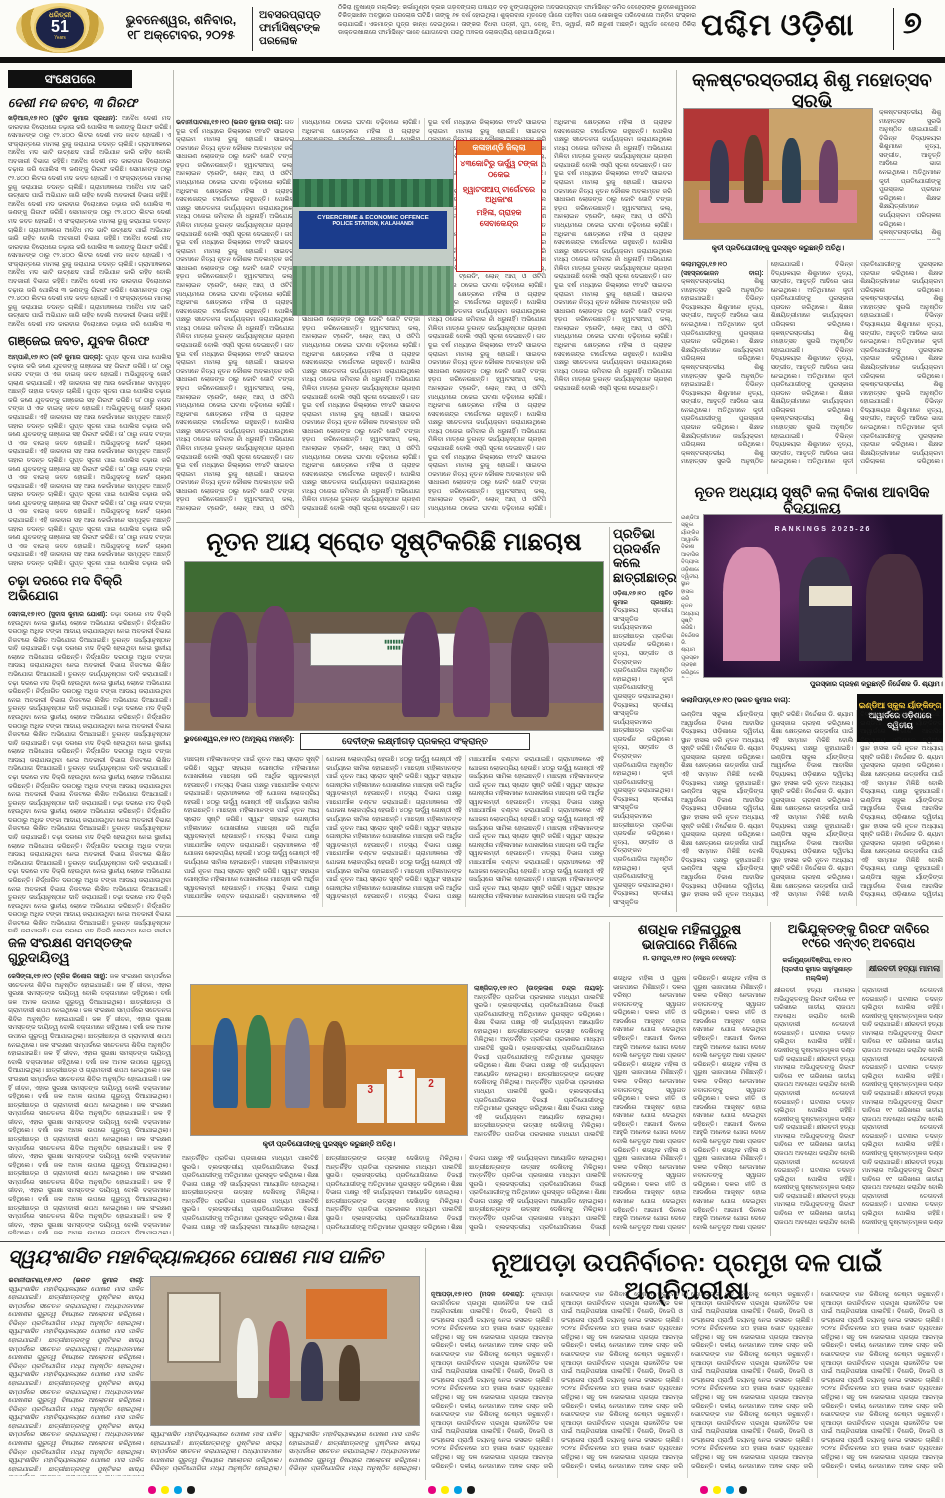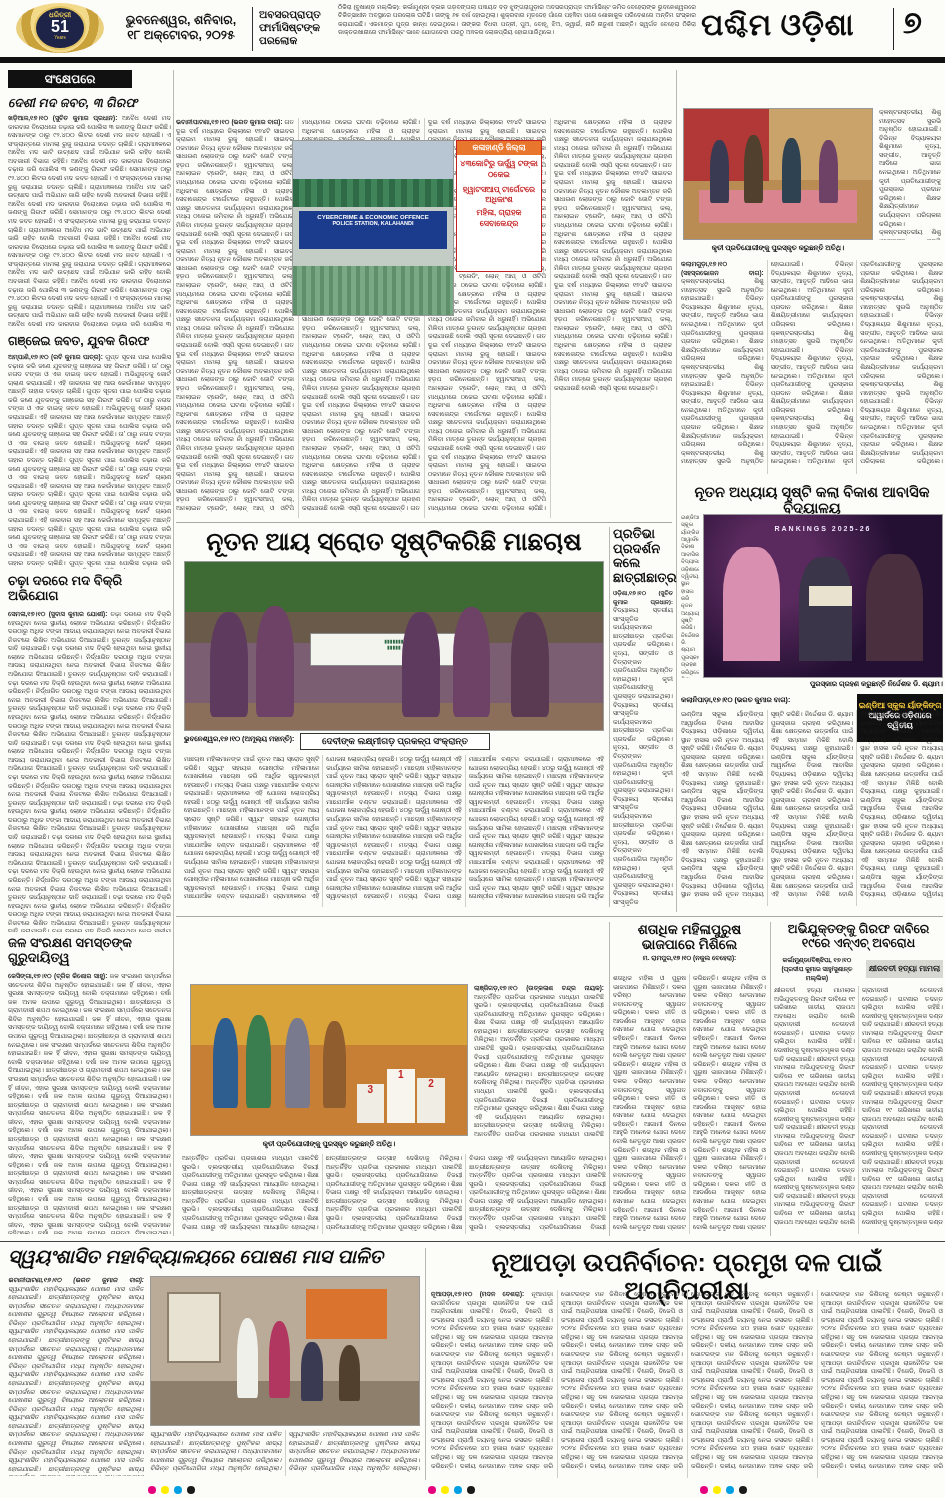--- a/index.html
+++ b/index.html
@@ -103,30 +103,31 @@
     <div class="headline center" style="font-size:25px;">ନୂତନ ଆୟ ସ୍ରୋତ ସୃଷ୍ଟିକରିଛି ମାଛଚାଷ</div>
     <div class="abs photo" style="left:2px;top:34px;width:420px;height:170px;background:linear-gradient(#3e6b33 0 30%,#6a5a4a 30% 48%,#7b5e72 48% 84%,#8b6f5a 84% 100%);">
       <div class="deco center" style="left:30%;top:42%;width:40%;height:20%;background:#f4f4ee;border:1px solid #888;font-size:5px;color:#2e6b46;padding-top:4px;">▮▮▮▮▮▮▮<br>▮▮▮▮▮</div>
       <div class="fig" style="left:6%;top:30%;width:9%;height:62%;background:#5e3a5e;"></div>
       <div class="fig" style="left:17%;top:26%;width:9%;height:66%;background:#6d4266;"></div>
       <div class="fig" style="left:52%;top:30%;width:9%;height:62%;background:#5e3a5e;"></div>
       <div class="fig" style="left:64%;top:27%;width:9%;height:65%;background:#6d4266;"></div>
       <div class="fig" style="left:78%;top:30%;width:9%;height:62%;background:#593a52;"></div>
     </div>
     <div class="abs byline" style="left:2px;top:208px;width:140px;">ଭୁବନେଶ୍ୱର,୧୭।୧୦ (ଅମୂଲ୍ୟ ମହାନ୍ତି):</div>
-    <div class="abs center" style="left:118px;top:206px;width:190px;border:1px solid #333;font-weight:bold;font-size:9px;padding:2px 4px;background:#fff;">ଦେବୀଙ୍କ ଲକ୍ଷ୍ମୀଗଡ଼ ପ୍ରକଳ୍ପ ସଂକ୍ରାନ୍ତ</div>
+    <div class="abs center" style="left:118px;top:206px;width:230px;border:1px solid #333;font-weight:bold;font-size:9px;padding:2px 4px;background:#fff;">ଦେବୀଙ୍କ ଲକ୍ଷ୍ମୀଗଡ଼ ପ୍ରକଳ୍ପ ସଂକ୍ରାନ୍ତ</div>
     <div class="abs body-text col3" style="left:2px;top:228px;width:420px;height:152px;">ମାଛଚାଷ ମହିଳାମାନଙ୍କ ପାଇଁ ନୂତନ ଆୟ ସ୍ରୋତ ସୃଷ୍ଟି କରିଛି। ସ୍ୱୟଂ ସହାୟକ ଗୋଷ୍ଠୀର ମହିଳାମାନେ ପୋଖରୀରେ ମାଛଚାଷ କରି ଆର୍ଥିକ ସ୍ୱାବଲମ୍ବୀ ହେଉଛନ୍ତି। ମତ୍ସ୍ୟ ବିଭାଗ ପକ୍ଷରୁ ମାଛଯାଆଁଳ ବଣ୍ଟନ କରାଯାଇଛି। ଗ୍ରାମାଞ୍ଚଳରେ ଏହି ଯୋଜନା ଲୋକପ୍ରିୟ ହେଉଛି। ୪୦ରୁ ଊର୍ଦ୍ଧ୍ୱ ଗୋଷ୍ଠୀ ଏହି କାର୍ଯ୍ୟରେ ସାମିଲ ହୋଇଛନ୍ତି। ମାଛଚାଷ ମହିଳାମାନଙ୍କ ପାଇଁ ନୂତନ ଆୟ ସ୍ରୋତ ସୃଷ୍ଟି କରିଛି। ସ୍ୱୟଂ ସହାୟକ ଗୋଷ୍ଠୀର ମହିଳାମାନେ ପୋଖରୀରେ ମାଛଚାଷ କରି ଆର୍ଥିକ ସ୍ୱାବଲମ୍ବୀ ହେଉଛନ୍ତି। ମତ୍ସ୍ୟ ବିଭାଗ ପକ୍ଷରୁ ମାଛଯାଆଁଳ ବଣ୍ଟନ କରାଯାଇଛି। ଗ୍ରାମାଞ୍ଚଳରେ ଏହି ଯୋଜନା ଲୋକପ୍ରିୟ ହେଉଛି। ୪୦ରୁ ଊର୍ଦ୍ଧ୍ୱ ଗୋଷ୍ଠୀ ଏହି କାର୍ଯ୍ୟରେ ସାମିଲ ହୋଇଛନ୍ତି। ମାଛଚାଷ ମହିଳାମାନଙ୍କ ପାଇଁ ନୂତନ ଆୟ ସ୍ରୋତ ସୃଷ୍ଟି କରିଛି। ସ୍ୱୟଂ ସହାୟକ ଗୋଷ୍ଠୀର ମହିଳାମାନେ ପୋଖରୀରେ ମାଛଚାଷ କରି ଆର୍ଥିକ ସ୍ୱାବଲମ୍ବୀ ହେଉଛନ୍ତି। ମତ୍ସ୍ୟ ବିଭାଗ ପକ୍ଷରୁ ମାଛଯାଆଁଳ ବଣ୍ଟନ କରାଯାଇଛି। ଗ୍ରାମାଞ୍ଚଳରେ ଏହି ଯୋଜନା ଲୋକପ୍ରିୟ ହେଉଛି। ୪୦ରୁ ଊର୍ଦ୍ଧ୍ୱ ଗୋଷ୍ଠୀ ଏହି କାର୍ଯ୍ୟରେ ସାମିଲ ହୋଇଛନ୍ତି। ମାଛଚାଷ ମହିଳାମାନଙ୍କ ପାଇଁ ନୂତନ ଆୟ ସ୍ରୋତ ସୃଷ୍ଟି କରିଛି। ସ୍ୱୟଂ ସହାୟକ ଗୋଷ୍ଠୀର ମହିଳାମାନେ ପୋଖରୀରେ ମାଛଚାଷ କରି ଆର୍ଥିକ ସ୍ୱାବଲମ୍ବୀ ହେଉଛନ୍ତି। ମତ୍ସ୍ୟ ବିଭାଗ ପକ୍ଷରୁ ମାଛଯାଆଁଳ ବଣ୍ଟନ କରାଯାଇଛି। ଗ୍ରାମାଞ୍ଚଳରେ ଏହି ଯୋଜନା ଲୋକପ୍ରିୟ ହେଉଛି। ୪୦ରୁ ଊର୍ଦ୍ଧ୍ୱ ଗୋଷ୍ଠୀ ଏହି କାର୍ଯ୍ୟରେ ସାମିଲ ହୋଇଛନ୍ତି। ମାଛଚାଷ ମହିଳାମାନଙ୍କ ପାଇଁ ନୂତନ ଆୟ ସ୍ରୋତ ସୃଷ୍ଟି କରିଛି। ସ୍ୱୟଂ ସହାୟକ ଗୋଷ୍ଠୀର ମହିଳାମାନେ ପୋଖରୀରେ ମାଛଚାଷ କରି ଆର୍ଥିକ ସ୍ୱାବଲମ୍ବୀ ହେଉଛନ୍ତି। ମତ୍ସ୍ୟ ବିଭାଗ ପକ୍ଷରୁ ମାଛଯାଆଁଳ ବଣ୍ଟନ କରାଯାଇଛି। ଗ୍ରାମାଞ୍ଚଳରେ ଏହି ଯୋଜନା ଲୋକପ୍ରିୟ ହେଉଛି। ୪୦ରୁ ଊର୍ଦ୍ଧ୍ୱ ଗୋଷ୍ଠୀ ଏହି କାର୍ଯ୍ୟରେ ସାମିଲ ହୋଇଛନ୍ତି। ମାଛଚାଷ ମହିଳାମାନଙ୍କ ପାଇଁ ନୂତନ ଆୟ ସ୍ରୋତ ସୃଷ୍ଟି କରିଛି। ସ୍ୱୟଂ ସହାୟକ ଗୋଷ୍ଠୀର ମହିଳାମାନେ ପୋଖରୀରେ ମାଛଚାଷ କରି ଆର୍ଥିକ ସ୍ୱାବଲମ୍ବୀ ହେଉଛନ୍ତି। ମତ୍ସ୍ୟ ବିଭାଗ ପକ୍ଷରୁ ମାଛଯାଆଁଳ ବଣ୍ଟନ କରାଯାଇଛି। ଗ୍ରାମାଞ୍ଚଳରେ ଏହି ଯୋଜନା ଲୋକପ୍ରିୟ ହେଉଛି। ୪୦ରୁ ଊର୍ଦ୍ଧ୍ୱ ଗୋଷ୍ଠୀ ଏହି କାର୍ଯ୍ୟରେ ସାମିଲ ହୋଇଛନ୍ତି। ମାଛଚାଷ ମହିଳାମାନଙ୍କ ପାଇଁ ନୂତନ ଆୟ ସ୍ରୋତ ସୃଷ୍ଟି କରିଛି। ସ୍ୱୟଂ ସହାୟକ ଗୋଷ୍ଠୀର ମହିଳାମାନେ ପୋଖରୀରେ ମାଛଚାଷ କରି ଆର୍ଥିକ ସ୍ୱାବଲମ୍ବୀ ହେଉଛନ୍ତି। ମତ୍ସ୍ୟ ବିଭାଗ ପକ୍ଷରୁ ମାଛଯାଆଁଳ ବଣ୍ଟନ କରାଯାଇଛି। ଗ୍ରାମାଞ୍ଚଳରେ ଏହି ଯୋଜନା ଲୋକପ୍ରିୟ ହେଉଛି। ୪୦ରୁ ଊର୍ଦ୍ଧ୍ୱ ଗୋଷ୍ଠୀ ଏହି କାର୍ଯ୍ୟରେ ସାମିଲ ହୋଇଛନ୍ତି। ମାଛଚାଷ ମହିଳାମାନଙ୍କ ପାଇଁ ନୂତନ ଆୟ ସ୍ରୋତ ସୃଷ୍ଟି କରିଛି। ସ୍ୱୟଂ ସହାୟକ ଗୋଷ୍ଠୀର ମହିଳାମାନେ ପୋଖରୀରେ ମାଛଚାଷ କରି ଆର୍ଥିକ ସ୍ୱାବଲମ୍ବୀ ହେଉଛନ୍ତି। ମତ୍ସ୍ୟ ବିଭାଗ ପକ୍ଷରୁ ମାଛଯାଆଁଳ ବଣ୍ଟନ କରାଯାଇଛି। ଗ୍ରାମାଞ୍ଚଳରେ ଏହି ଯୋଜନା ଲୋକପ୍ରିୟ ହେଉଛି। ୪୦ରୁ ଊର୍ଦ୍ଧ୍ୱ ଗୋଷ୍ଠୀ ଏହି କାର୍ଯ୍ୟରେ ସାମିଲ ହୋଇଛନ୍ତି। ମାଛଚାଷ ମହିଳାମାନଙ୍କ ପାଇଁ ନୂତନ ଆୟ ସ୍ରୋତ ସୃଷ୍ଟି କରିଛି। ସ୍ୱୟଂ ସହାୟକ ଗୋଷ୍ଠୀର ମହିଳାମାନେ ପୋଖରୀରେ ମାଛଚାଷ କରି ଆର୍ଥିକ ସ୍ୱାବଲମ୍ବୀ ହେଉଛନ୍ତି। ମତ୍ସ୍ୟ ବିଭାଗ ପକ୍ଷରୁ ମାଛଯାଆଁଳ ବଣ୍ଟନ କରାଯାଇଛି। ଗ୍ରାମାଞ୍ଚଳରେ ଏହି ଯୋଜନା ଲୋକପ୍ରିୟ ହେଉଛି। ୪୦ରୁ ଊର୍ଦ୍ଧ୍ୱ ଗୋଷ୍ଠୀ ଏହି କାର୍ଯ୍ୟରେ ସାମିଲ ହୋଇଛନ୍ତି। ମାଛଚାଷ ମହିଳାମାନଙ୍କ ପାଇଁ ନୂତନ ଆୟ ସ୍ରୋତ ସୃଷ୍ଟି କରିଛି। ସ୍ୱୟଂ ସହାୟକ ଗୋଷ୍ଠୀର ମହିଳାମାନେ ପୋଖରୀରେ ମାଛଚାଷ କରି ଆର୍ଥିକ ସ୍ୱାବଲମ୍ବୀ ହେଉଛନ୍ତି। ମତ୍ସ୍ୟ ବିଭାଗ ପକ୍ଷରୁ ମାଛଯାଆଁଳ ବଣ୍ଟନ କରାଯାଇଛି। ଗ୍ରାମାଞ୍ଚଳରେ ଏହି ଯୋଜନା ଲୋକପ୍ରିୟ ହେଉଛି। ୪୦ରୁ ଊର୍ଦ୍ଧ୍ୱ ଗୋଷ୍ଠୀ ଏହି କାର୍ଯ୍ୟରେ ସାମିଲ ହୋଇଛନ୍ତି। ମାଛଚାଷ ମହିଳାମାନଙ୍କ ପାଇଁ ନୂତନ ଆୟ ସ୍ରୋତ ସୃଷ୍ଟି କରିଛି। ସ୍ୱୟଂ ସହାୟକ ଗୋଷ୍ଠୀର ମହିଳାମାନେ ପୋଖରୀରେ ମାଛଚାଷ କରି ଆର୍ଥିକ ସ୍ୱାବଲମ୍ବୀ ହେଉଛନ୍ତି। ମତ୍ସ୍ୟ ବିଭାଗ ପକ୍ଷରୁ ମାଛଯାଆଁଳ ବଣ୍ଟନ କରାଯାଇଛି। ଗ୍ରାମାଞ୍ଚଳରେ ଏହି ଯୋଜନା ଲୋକପ୍ରିୟ ହେଉଛି। ୪୦ରୁ ଊର୍ଦ୍ଧ୍ୱ ଗୋଷ୍ଠୀ ଏହି କାର୍ଯ୍ୟରେ ସାମିଲ ହୋଇଛନ୍ତି।</div>
   </div>
 
   <div class="abs" style="left:613px;top:527px;width:60px;height:382px;">
     <div class="headline" style="font-size:13px;">ପ୍ରତିଭା ପ୍ରଦର୍ଶନ କଲେ ଛାତ୍ରୀଛାତ୍ର</div>
     <div class="abs body-text" style="left:0;top:62px;width:60px;height:318px;"><b style="font-size:6px;">ଓଡ଼ିଶା,୧୭।୧୦ (ସୁଚିତ କୁମାର ପ୍ରଧାନ):</b> <span>ବିଦ୍ୟାଳୟ ସ୍ତରୀୟ ସାଂସ୍କୃତିକ କାର୍ଯ୍ୟକ୍ରମରେ ଛାତ୍ରୀଛାତ୍ର ପ୍ରତିଭା ପ୍ରଦର୍ଶନ କରିଥିଲେ। ନୃତ୍ୟ, ସଙ୍ଗୀତ ଓ ଚିତ୍ରାଙ୍କନ ପ୍ରତିଯୋଗିତା ଅନୁଷ୍ଠିତ ହୋଇଥିଲା। କୃତୀ ପ୍ରତିଯୋଗୀଙ୍କୁ ପୁରସ୍କୃତ କରାଯାଇଥିଲା। ବିଦ୍ୟାଳୟ ସ୍ତରୀୟ ସାଂସ୍କୃତିକ କାର୍ଯ୍ୟକ୍ରମରେ ଛାତ୍ରୀଛାତ୍ର ପ୍ରତିଭା ପ୍ରଦର୍ଶନ କରିଥିଲେ। ନୃତ୍ୟ, ସଙ୍ଗୀତ ଓ ଚିତ୍ରାଙ୍କନ ପ୍ରତିଯୋଗିତା ଅନୁଷ୍ଠିତ ହୋଇଥିଲା। କୃତୀ ପ୍ରତିଯୋଗୀଙ୍କୁ ପୁରସ୍କୃତ କରାଯାଇଥିଲା। ବିଦ୍ୟାଳୟ ସ୍ତରୀୟ ସାଂସ୍କୃତିକ କାର୍ଯ୍ୟକ୍ରମରେ ଛାତ୍ରୀଛାତ୍ର ପ୍ରତିଭା ପ୍ରଦର୍ଶନ କରିଥିଲେ। ନୃତ୍ୟ, ସଙ୍ଗୀତ ଓ ଚିତ୍ରାଙ୍କନ ପ୍ରତିଯୋଗିତା ଅନୁଷ୍ଠିତ ହୋଇଥିଲା। କୃତୀ ପ୍ରତିଯୋଗୀଙ୍କୁ ପୁରସ୍କୃତ କରାଯାଇଥିଲା। ବିଦ୍ୟାଳୟ ସ୍ତରୀୟ ସାଂସ୍କୃତିକ କାର୍ଯ୍ୟକ୍ରମରେ ଛାତ୍ରୀଛାତ୍ର ପ୍ରତିଭା ପ୍ରଦର୍ଶନ କରିଥିଲେ। ନୃତ୍ୟ, ସଙ୍ଗୀତ ଓ ଚିତ୍ରାଙ୍କନ ପ୍ରତିଯୋଗିତା ଅନୁଷ୍ଠିତ ହୋଇଥିଲା। କୃତୀ ପ୍ରତିଯୋଗୀଙ୍କୁ ପୁରସ୍କୃତ କରାଯାଇଥିଲା। ବିଦ୍ୟାଳୟ ସ୍ତରୀୟ ସାଂସ୍କୃତିକ କାର୍ଯ୍ୟକ୍ରମରେ ଛାତ୍ରୀଛାତ୍ର ପ୍ରତିଭା ପ୍ରଦର୍ଶନ କରିଥିଲେ। ନୃତ୍ୟ, ସଙ୍ଗୀତ ଓ ଚିତ୍ରାଙ୍କନ ପ୍ରତିଯୋଗିତା ଅନୁଷ୍ଠିତ ହୋଇଥିଲା। କୃତୀ ପ୍ରତିଯୋଗୀଙ୍କୁ ପୁରସ୍କୃତ କରାଯାଇଥିଲା।</span></div>
   </div>
 
   <div class="abs" style="left:681px;top:70px;width:262px;height:410px;">
+    <div class="headline center" style="font-size:18.5px;">କ୍ଳଷ୍ଟରସ୍ତରୀୟ ଶିଶୁ ମହୋତ୍ସବ ସୁରଭି</div>
     <div class="abs photo" style="left:2px;top:38px;width:190px;height:132px;background:linear-gradient(#caa36b 0 55%,#b98c53 55% 100%);">
       <div class="deco" style="left:0;top:0;width:45%;height:55%;background:#b23737;"></div>
       <div class="deco" style="left:8%;top:62%;width:84%;height:26%;background:#d9848f;"></div>
       <div class="fig" style="left:14%;top:24%;width:10%;height:48%;background:#3a3a52;"></div>
       <div class="fig" style="left:32%;top:20%;width:10%;height:52%;background:#52402e;"></div>
       <div class="fig" style="left:52%;top:22%;width:10%;height:50%;background:#2e4252;"></div>
       <div class="fig" style="left:72%;top:24%;width:10%;height:48%;background:#6d4266;"></div>
     </div>
     <div class="abs body-text" style="left:198px;top:38px;width:62px;height:132px;">କ୍ଳଷ୍ଟରସ୍ତରୀୟ ଶିଶୁ ମହୋତ୍ସବ ସୁରଭି ଅନୁଷ୍ଠିତ ହୋଇଯାଇଛି। ବିଭିନ୍ନ ବିଦ୍ୟାଳୟର ଶିଶୁମାନେ ନୃତ୍ୟ, ସଙ୍ଗୀତ, ଆବୃତ୍ତି ଆଦିରେ ଭାଗ ନେଇଥିଲେ। ଅତିଥିମାନେ କୃତୀ ପ୍ରତିଯୋଗୀଙ୍କୁ ପୁରସ୍କାର ପ୍ରଦାନ କରିଥିଲେ। ଶିକ୍ଷକ ଶିକ୍ଷୟିତ୍ରୀମାନେ କାର୍ଯ୍ୟକ୍ରମ ପରିଚାଳନା କରିଥିଲେ। କ୍ଳଷ୍ଟରସ୍ତରୀୟ ଶିଶୁ ମହୋତ୍ସବ ସୁରଭି ଅନୁଷ୍ଠିତ ହୋଇଯାଇଛି। ବିଭିନ୍ନ ବିଦ୍ୟାଳୟର ଶିଶୁମାନେ ନୃତ୍ୟ, ସଙ୍ଗୀତ, ଆବୃତ୍ତି ଆଦିରେ ଭାଗ ନେଇଥିଲେ। ଅତିଥିମାନେ କୃତୀ ପ୍ରତିଯୋଗୀଙ୍କୁ ପୁରସ୍କାର ପ୍ରଦାନ କରିଥିଲେ। ଶିକ୍ଷକ ଶିକ୍ଷୟିତ୍ରୀମାନେ କାର୍ଯ୍ୟକ୍ରମ ପରିଚାଳନା କରିଥିଲେ। କ୍ଳଷ୍ଟରସ୍ତରୀୟ ଶିଶୁ ମହୋତ୍ସବ ସୁରଭି ଅନୁଷ୍ଠିତ ହୋଇଯାଇଛି। ବିଭିନ୍ନ ବିଦ୍ୟାଳୟର ଶିଶୁମାନେ ନୃତ୍ୟ, ସଙ୍ଗୀତ, ଆବୃତ୍ତି ଆଦିରେ ଭାଗ ନେଇଥିଲେ। ଅତିଥିମାନେ କୃତୀ ପ୍ରତିଯୋଗୀଙ୍କୁ ପୁରସ୍କାର ପ୍ରଦାନ କରିଥିଲେ। ଶିକ୍ଷକ ଶିକ୍ଷୟିତ୍ରୀମାନେ କାର୍ଯ୍ୟକ୍ରମ ପରିଚାଳନା କରିଥିଲେ।</div>
     <div class="abs caption center" style="left:2px;top:174px;width:190px;font-size:7px;">କୃତୀ ପ୍ରତିଯୋଗୀଙ୍କୁ ପୁରସ୍କୃତ କରୁଛନ୍ତି ଅତିଥି।</div>

